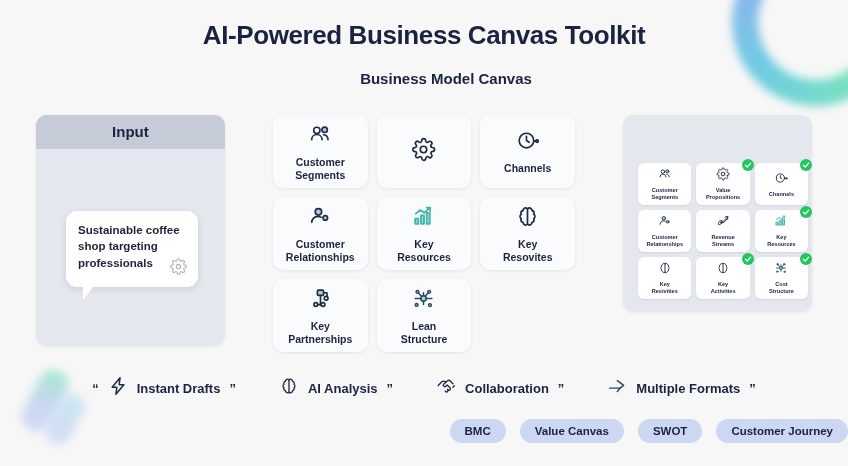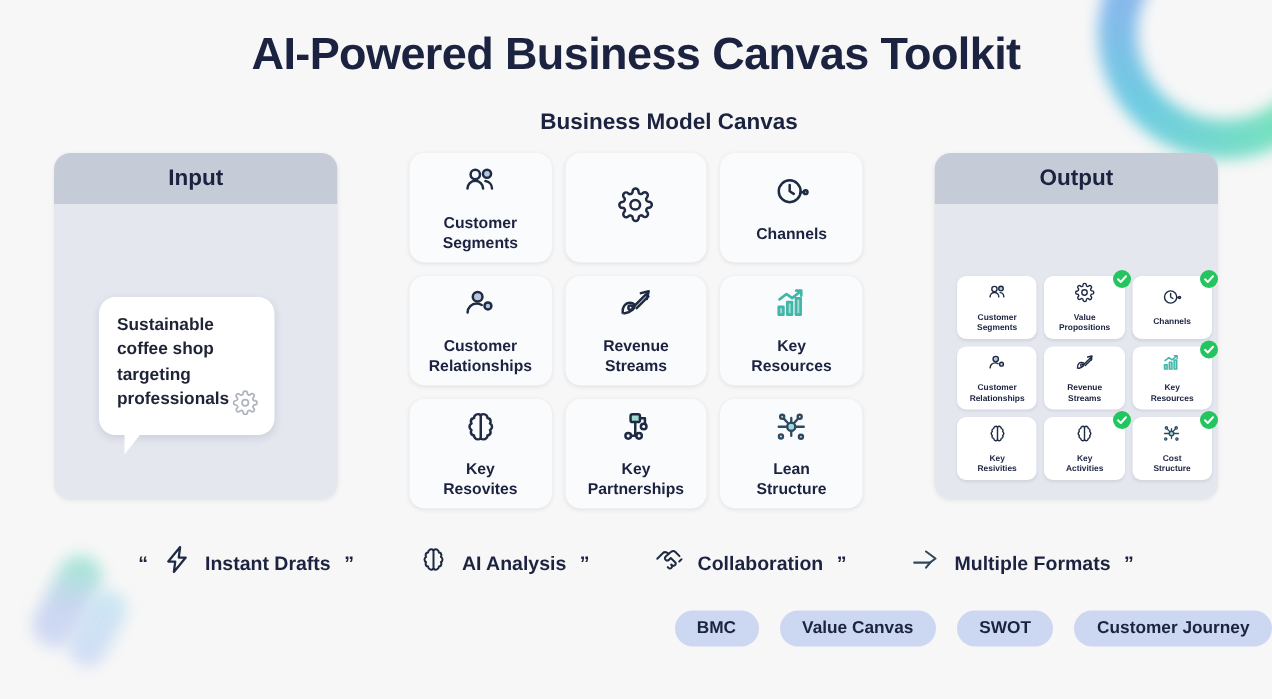--- a/index.html
+++ b/index.html
@@ -33,37 +33,37 @@
     transform: rotate(28deg); opacity: .85;
   }
   #deco-blob-b {
     left: 52px; top: 392px; width: 26px; height: 54px; border-radius: 13px;
     background: linear-gradient(170deg, #bfe3f2 0%, #cbd6f5 100%);
     transform: rotate(28deg); opacity: .8;
   }
 
   
   #page-title {
-    text-align: center; font-size: 30px; font-weight: bold;
+    text-align: center; font-size: 26px; font-weight: bold;
     letter-spacing: -.4px; color: #1b2340;
     padding-top: 20px;
   }
   #canvas-subtitle {
     text-align: center; font-size: 15px; font-weight: bold;
     color: #1b2340; margin-top: 19px; margin-left: 44px;
   }
 
   
   #stage {
     position: relative;
     display: flex;
     align-items: flex-start;
     justify-content: center;
     gap: 48px;
-    margin-top: 12px;
+    margin-top: 28px;
     padding: 0 36px;
   }
 
   .side-panel {
     width: 200px;
     background: #e4e7ee;
     border-radius: 11px;
     overflow: hidden;
     box-shadow: 0 1px 3px rgba(40,50,80,.08);
   }
@@ -77,21 +77,21 @@
   .side-panel-body {
     height: 197px;
     position: relative;
     padding: 10px;
   }
 
   
   #input-bubble {
     position: absolute;
     left: 30px; top: 62px;
-    width: 117px;
+    width: 132px;
     background: #fff;
     border-radius: 11px;
     padding: 11px 12px 16px;
     box-shadow: 0 2px 6px rgba(40,50,80,.13);
   }
   #input-bubble-text {
     font-size: 11.5px; line-height: 1.42; font-weight: bold; color: #1e2435;
   }
   #input-bubble-tail {
     position: absolute; left: 17px; bottom: -13px;
@@ -239,30 +239,20 @@
       <div class="bmc-cell">
         <span><svg width="25" height="25" viewBox="0 0 24 24" fill="none" stroke="#1f2a44" stroke-width="1.6" stroke-linecap="round" stroke-linejoin="round">
             <circle cx="10" cy="7.5" r="3.1" fill="#b6c7dd" stroke="#1f2a44"></circle>
             <circle cx="16.6" cy="13.4" r="2.2" fill="#b6c7dd" stroke="#1f2a44"></circle>
             <path d="M3.6 17.6c0-3.2 2.6-5.8 5.8-5.8 1.2 0 2.3.4 3.2 1"></path>
           </svg></span>
         <div class="bmc-label">Customer
 Relationships</div>
       </div>
       <div class="bmc-cell">
-        <span><svg width="25" height="25" viewBox="0 0 24 24" fill="none" stroke="#1f2a44" stroke-width="1.6" stroke-linecap="round" stroke-linejoin="round">
-            <path d="M9.4 16.4c-2 2-5.4 1.6-5.4 1.6s-.4-3.4 1.6-5.4a4.3 4.3 0 0 1 6 0 4.3 4.3 0 0 1-2.2 3.8z"></path>
-            <path d="M11.5 13.4 19 5.9l1.4 1.4-7.5 7.5"></path>
-            <path d="M15.6 5.2 20.6 4l-1.2 5"></path>
-            <circle cx="9" cy="14.5" r="1.4"></circle>
-          </svg></span>
-        <div class="bmc-label">Revenue
-Streams</div>
-      </div>
-      <div class="bmc-cell">
         <span><svg width="25" height="25" viewBox="0 0 24 24" fill="none" stroke="#3fb6a8" stroke-width="1.7" stroke-linecap="round" stroke-linejoin="round">
             <rect x="4" y="14" width="3" height="5" fill="#9fd9d2"></rect>
             <rect x="9.5" y="11" width="3" height="8" fill="#9fd9d2"></rect>
             <rect x="15" y="8.5" width="3" height="10.5" fill="#9fd9d2"></rect>
             <path d="M4.5 9.2 9 5.8l3.6 2.6 5.4-4.4"></path>
             <path d="M15.2 3.6h3.2v3.2"></path>
           </svg></span>
         <div class="bmc-label">Key
 Resources</div>
       </div>
@@ -297,21 +287,20 @@
             <circle cx="18.2" cy="18.4" r="1.3"></circle>
             <path d="M4 12h5.4M14.6 12H20M12 9.4V6.4M12 14.6v3.2"></path>
             <path d="M7.2 6.8 10 9.8M16.4 6.8 13.8 9.6"></path>
           </svg></span>
         <div class="bmc-label">Lean
 Structure</div>
       </div>
     </div>
 
   <div class="side-panel">
-    <div class="side-panel-header">Output</div>
     <div class="side-panel-body">
       <div id="output-mini-grid">
           <div class="mini-cell">
             <span><svg width="14" height="14" viewBox="0 0 24 24" fill="none" stroke="#1f2a44" stroke-width="1.6" stroke-linecap="round" stroke-linejoin="round">
                 <circle cx="8.5" cy="8" r="3"></circle>
                 <circle cx="16" cy="7.5" r="2.6" fill="#b6c7dd" stroke="#1f2a44"></circle>
                 <path d="M3.5 17c0-2.8 2.2-5 5-5s5 2.2 5 5"></path>
                 <path d="M15 12.2c2.4.3 4.2 2.3 4.2 4.8"></path>
               </svg></span>
             <div class="mini-label">Customer

